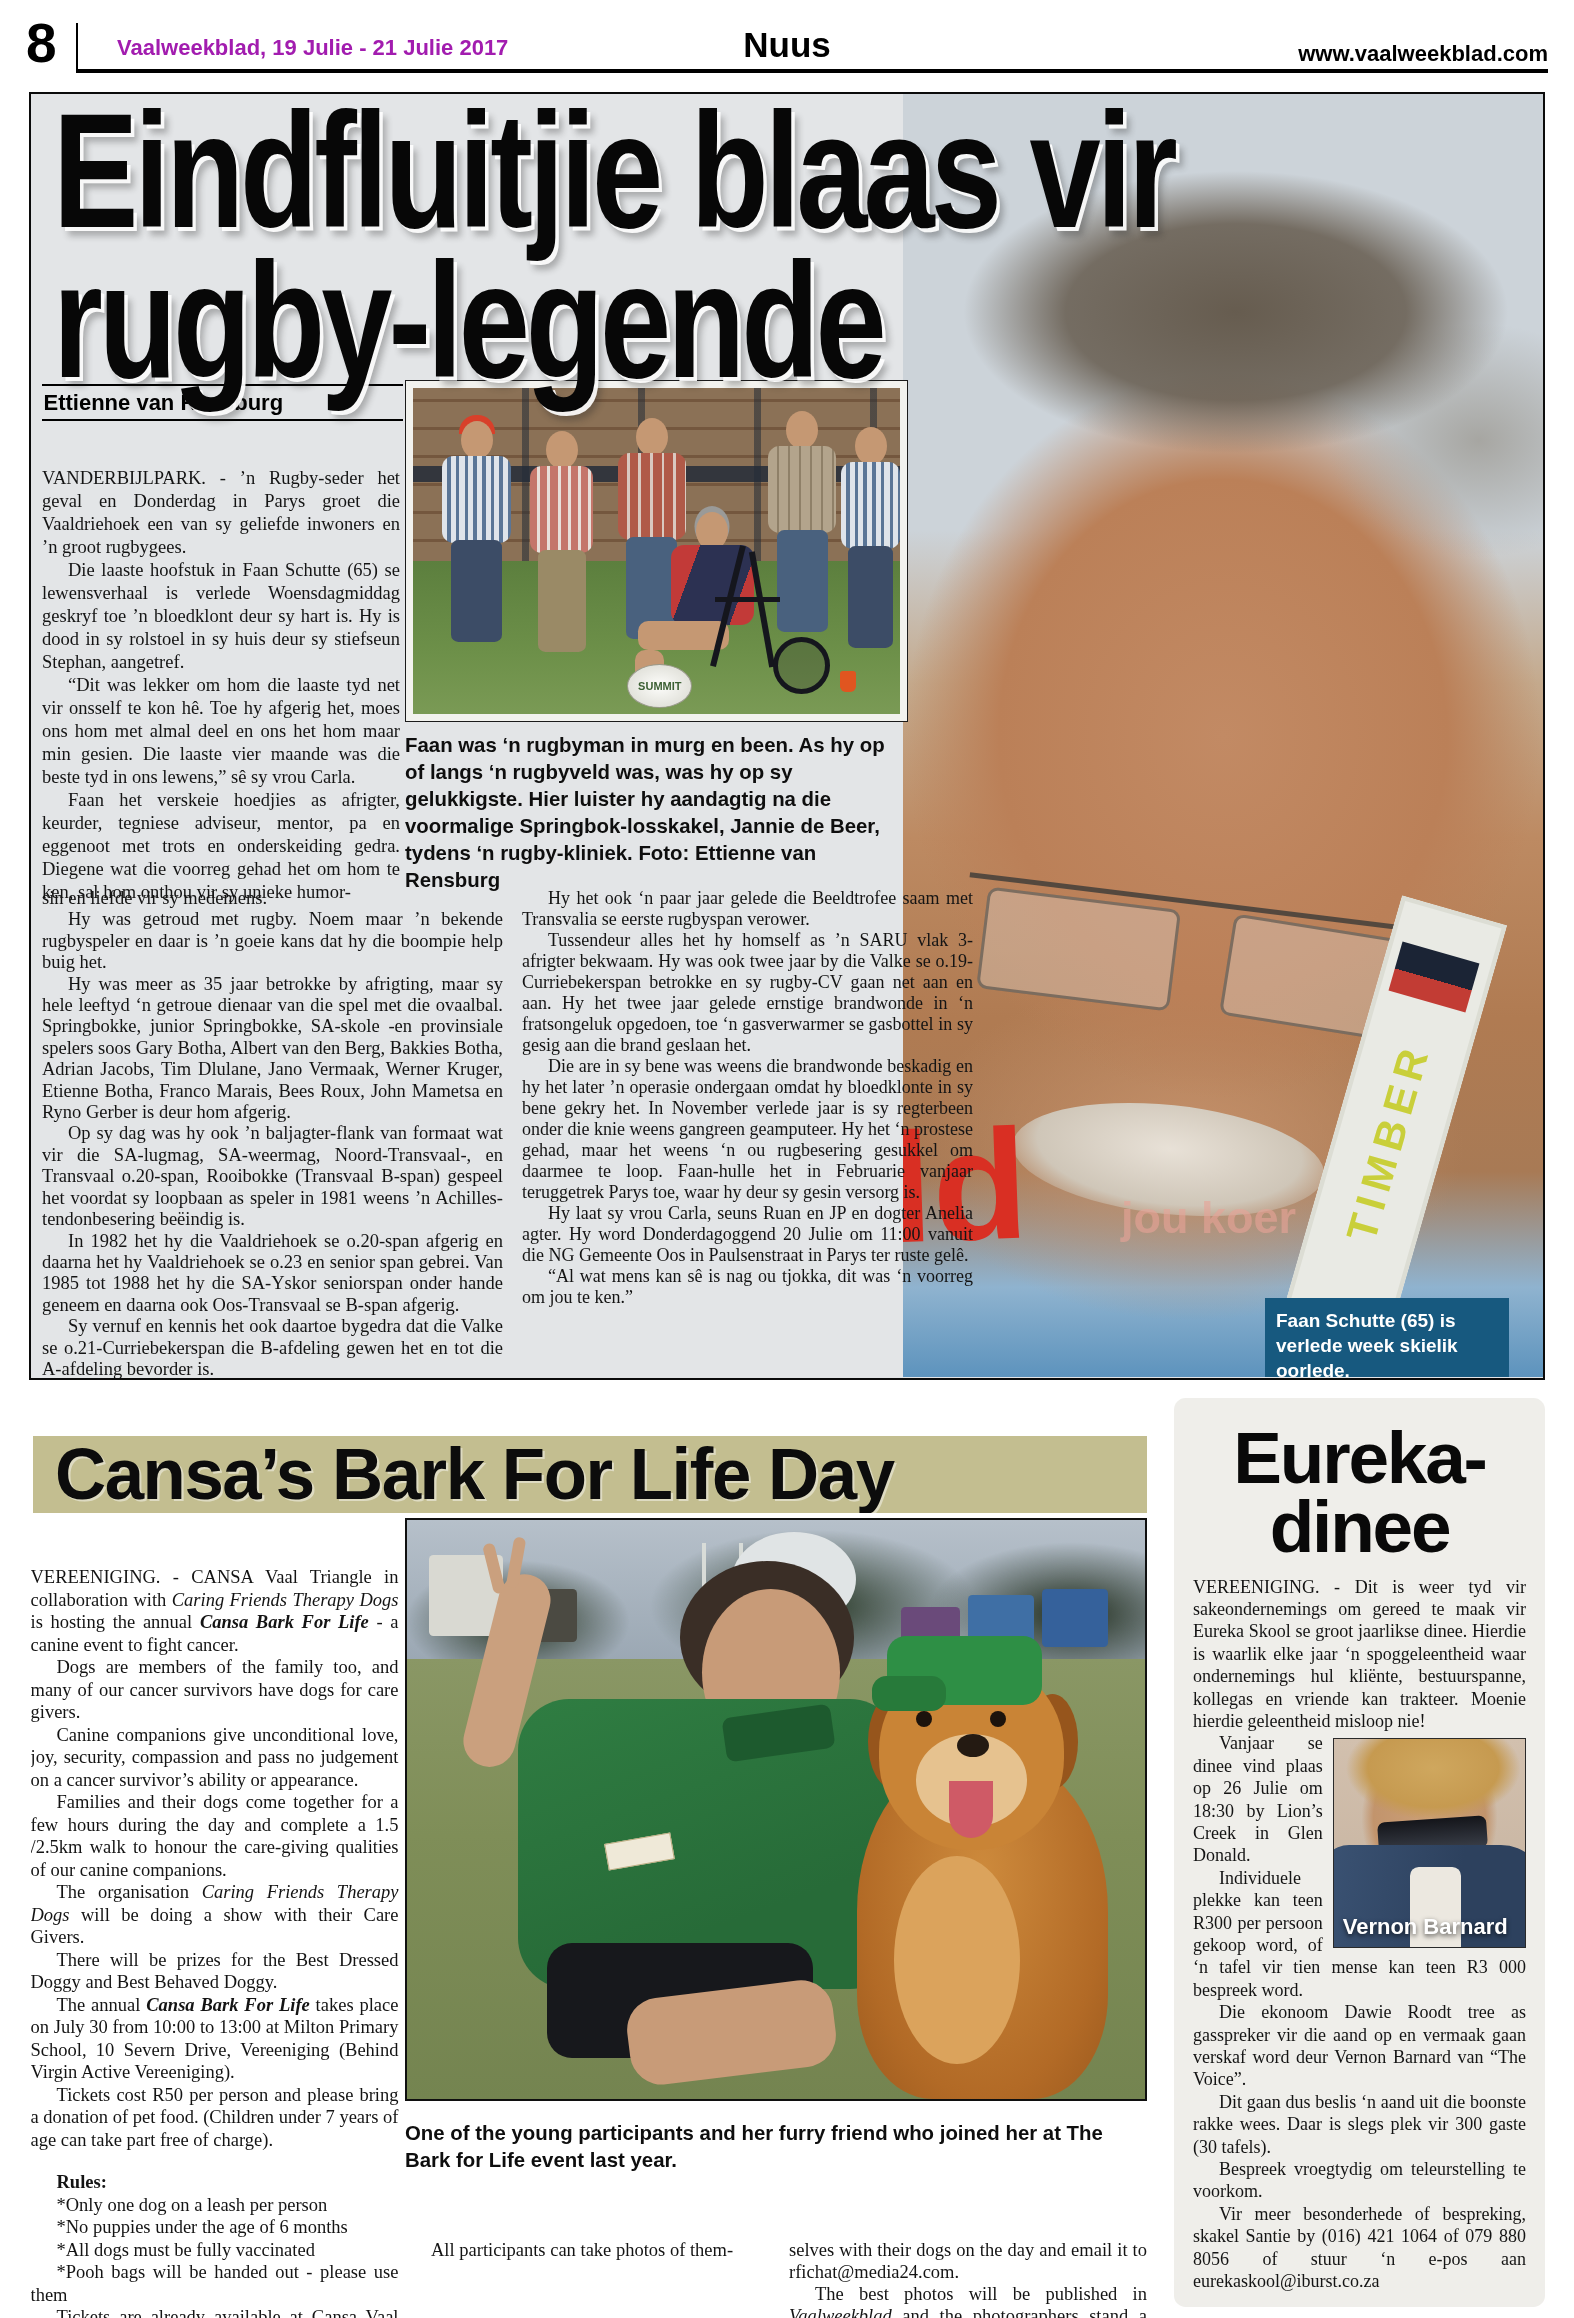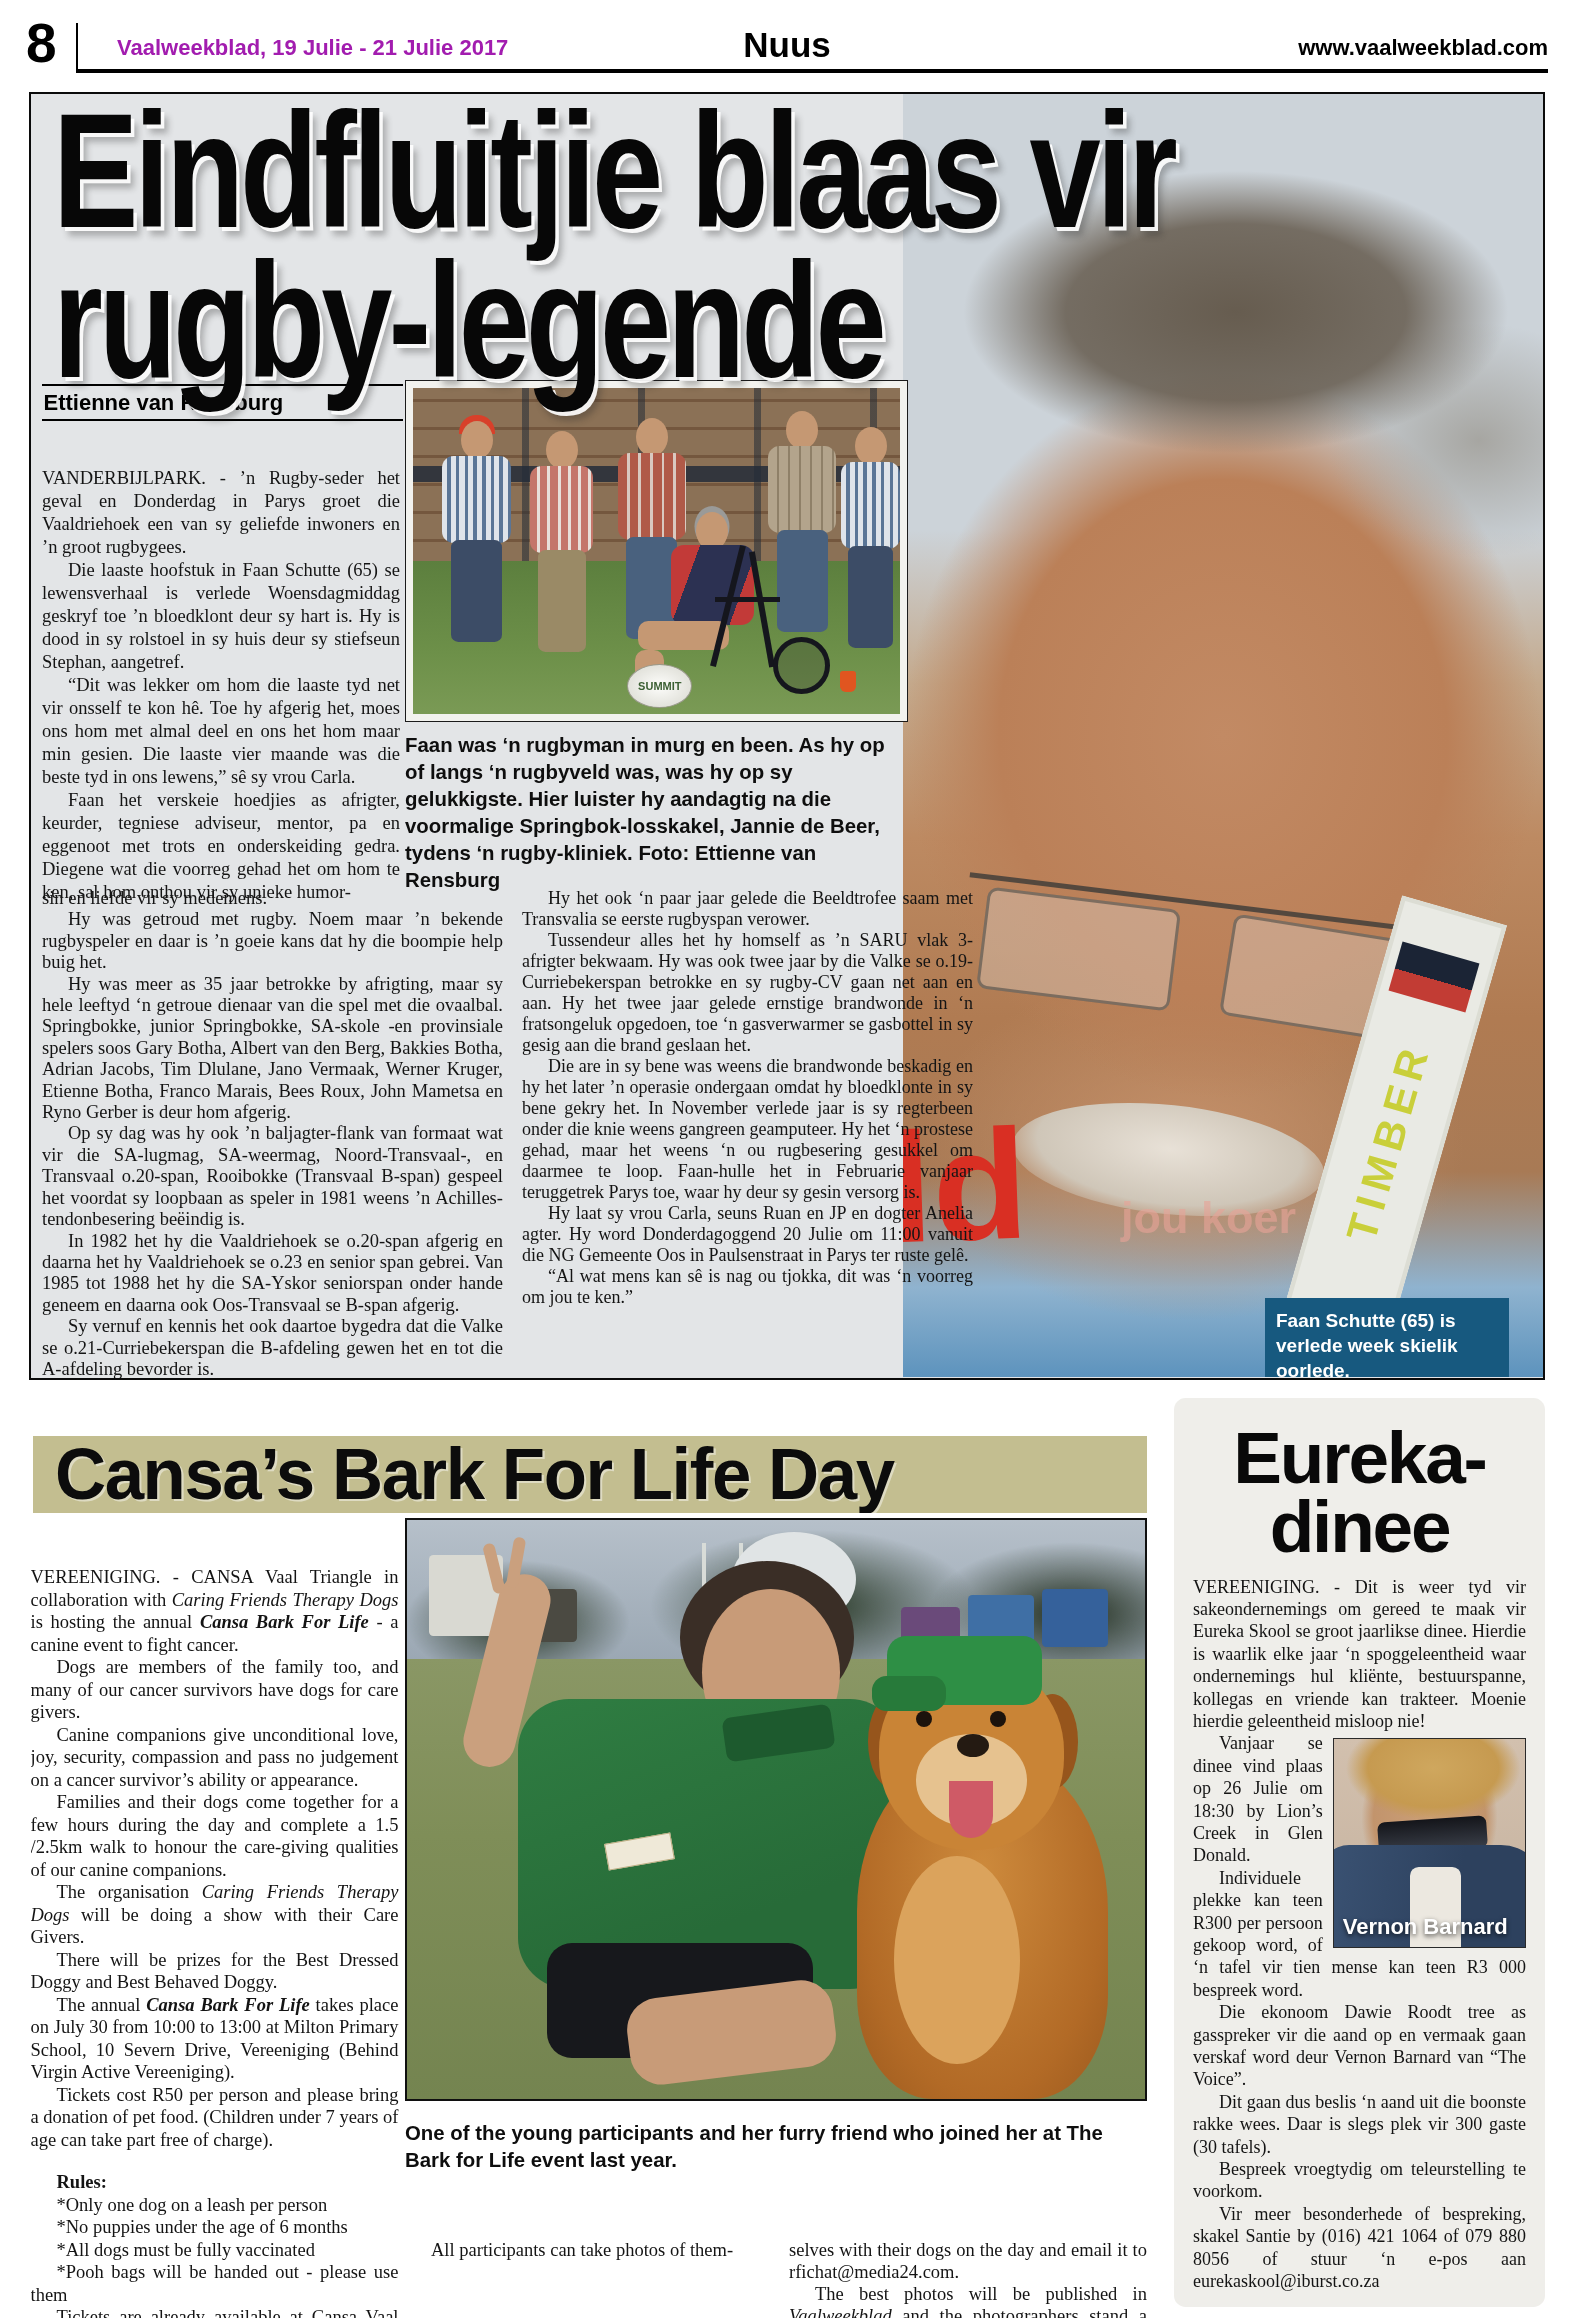--- a/index.html
+++ b/index.html
@@ -4,21 +4,21 @@
 <style>
   html,body{margin:0;padding:0;background:#ffffff;}
   body{width:1574px;height:2319px;position:relative;font-family:"Liberation Sans",sans-serif;color:#111;}
   p{margin:0;}
   figure{margin:0;}
   
   .pgnum{position:absolute;left:26px;top:16px;font-size:55px;font-weight:bold;line-height:1;color:#000;}
   .vrule{position:absolute;left:76px;top:23px;width:2.2px;height:47px;background:#000;}
   .edition{position:absolute;left:89px;top:35px;font-size:22px;font-weight:bold;color:#a21caf;margin-left:28px;}
   .section-title{position:absolute;left:0;right:0;top:25px;text-align:center;font-size:35px;font-weight:bold;color:#000;}
-  .site{position:absolute;right:26px;top:35px;font-size:22px;font-weight:bold;color:#000;}
+  .site{position:absolute;right:26px;top:41px;font-size:22px;font-weight:bold;color:#000;}
   .hrule{position:absolute;left:76px;top:69px;width:1472px;height:3.6px;background:#000;}
   
   .lead-box{position:absolute;left:29px;top:92px;width:1516px;height:1288px;border:2.2px solid #0b0b0b;background:#e3e5e7;overflow:hidden;box-sizing:border-box;}
   .face-photo{position:absolute;right:0;top:0;width:640px;height:1283px;overflow:hidden;
     background:
       radial-gradient(ellipse 378px 196px at 52% 17%, rgba(97,86,72,.95) 0%, rgba(97,86,72,.82) 45%, rgba(97,86,72,0) 72%),
       radial-gradient(ellipse 218px 167px at 90% 27%, rgba(160,158,152,.85) 0%, rgba(160,158,152,0) 70%),
       radial-gradient(ellipse 407px 465px at 50% 50%, #c28a64 0%, #bb8058 55%, rgba(187,128,88,0) 78%),
       radial-gradient(ellipse 364px 233px at 45% 82%, #c5916b 0%, rgba(197,145,107,0) 75%),
       linear-gradient(180deg,#ccd3d9 0%,#ccd3d9 34%,#c4a98c 46%,#bd8a62 58%,#b07b52 72%,#a87a55 84%,#8fb3cf 93%,#5d93bd 100%);}

